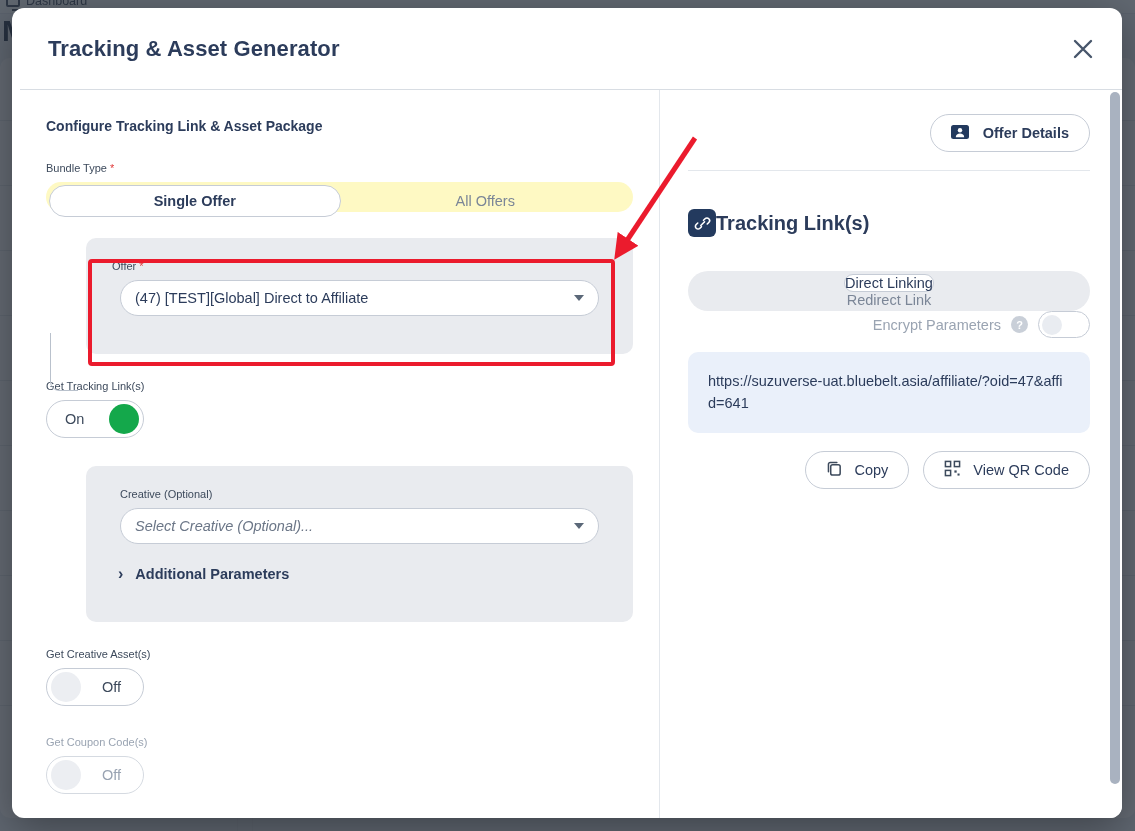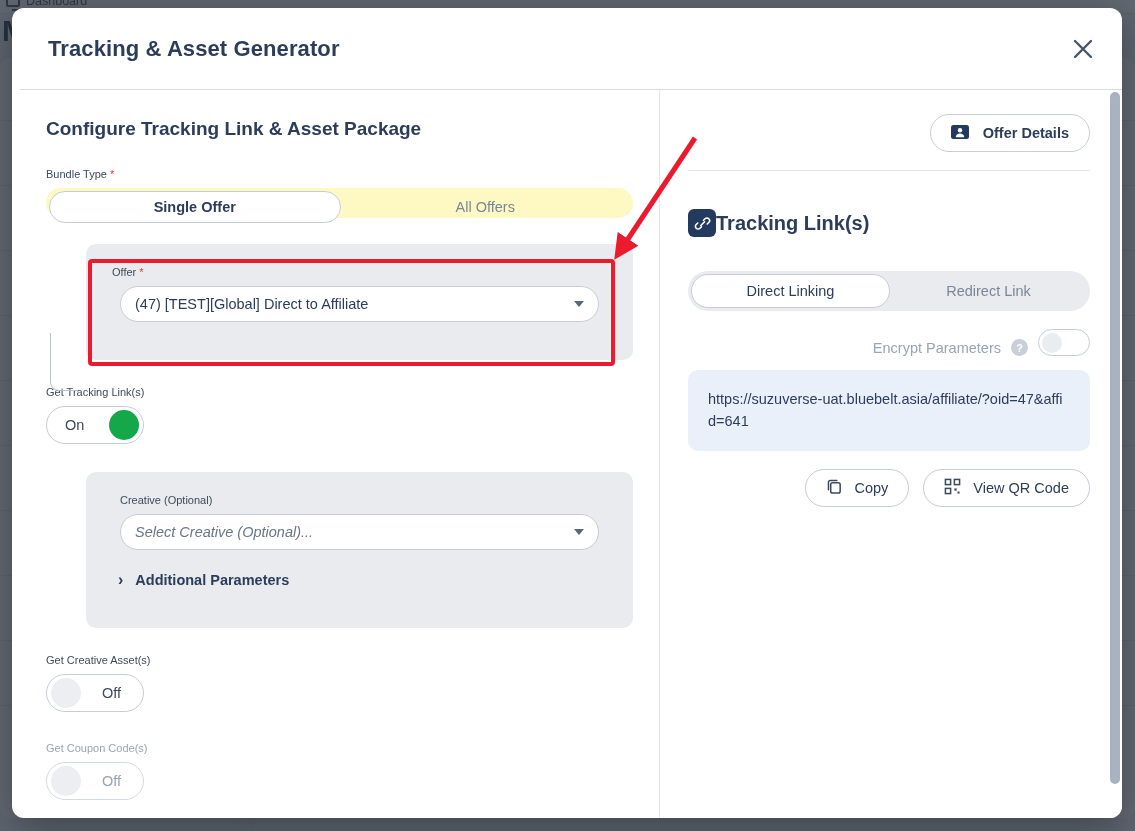--- a/index.html
+++ b/index.html
@@ -95,21 +95,21 @@
   }
 
   
   #left-pane {
     width: 640px; height: 728px;
     padding: 28px 26px 0 26px;
     border-right: 1px solid #e3e7ec;
     position: relative;
   }
   #section-title {
-    font-size: 19px; font-weight: 700; color: #2c3c5b; margin-bottom: 28px;
+    font-size: 14px; font-weight: 700; color: #2c3c5b; margin-bottom: 28px;
   }
   .field-label {
     font-size: 11px; color: #3d4a5c; margin-bottom: 8px;
   }
   .req { color: #e03a3a; }
 
   .segmented {
     display: flex; align-items: flex-start;
     background: #fef9c3; border-radius: 22px;
     height: 30px; padding: 3px; width: 100%;
@@ -214,34 +214,33 @@
   #tracking-head .ico {
     width: 28px; height: 28px; border-radius: 6px; background: #233a5e;
     display: flex; align-items: center; justify-content: center;
   }
   #tracking-head .ttl {
     font-size: 20px; font-weight: 700; color: #2c3c5b;
   }
   #link-tabs {
     margin-top: 34px;
     display: flex; align-items: center;
-    background: #e9ebef; border-radius: 22px; height: 40px; padding: 3px;
+    background: #e9ebef; border-radius: 22px; height: 40px; padding: 3px; flex-direction: column;
   }
   #link-tabs .seg {
     flex: 1; height: 34px; border-radius: 18px;
     display: flex; align-items: center; justify-content: center;
     font-size: 14.5px; color: #7b8697; cursor: pointer;
     background: transparent; border: none; font-family: inherit;
   }
   #link-tabs .seg.active {
     background: #fff; color: #2c3c5b; border: 1px solid #c6ccd6;
   }
   #encrypt-row {
-    margin-top: 18px;
-    display: flex; align-items: flex-end; justify-content: flex-end; gap: 10px;
+    display: flex; align-items: center; justify-content: flex-end; gap: 10px;
   }
   #encrypt-label { font-size: 14.5px; color: #9aa4b2; }
   #encrypt-help {
     width: 17px; height: 17px; border-radius: 50%;
     background: #c9cfd8; color: #fff; font-size: 11px; font-weight: 700;
     display: flex; align-items: center; justify-content: center; cursor: pointer;
   }
   #encrypt-toggle {
     width: 52px; height: 27px; border: 1px solid #c6ccd6; border-radius: 14px;
     background: #fff; position: relative; cursor: pointer;

